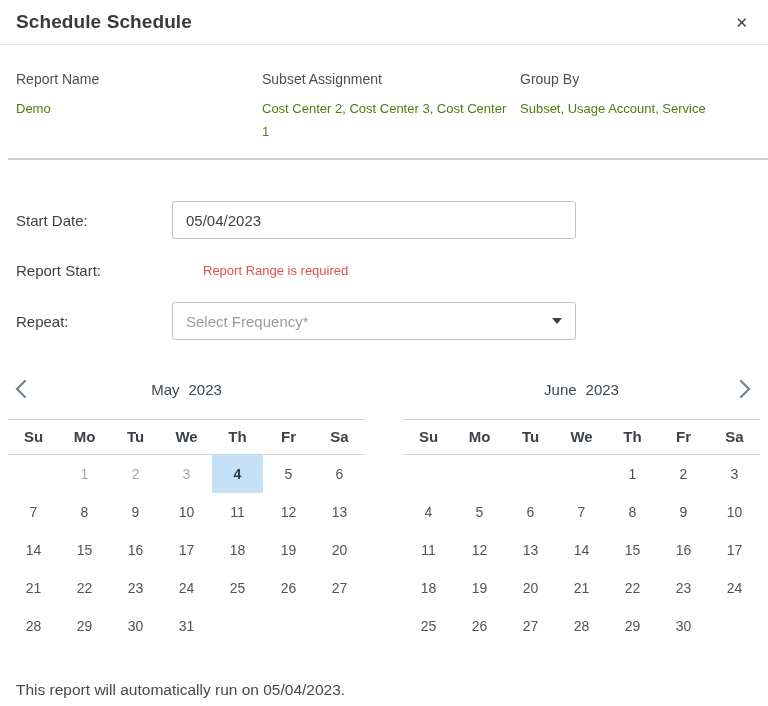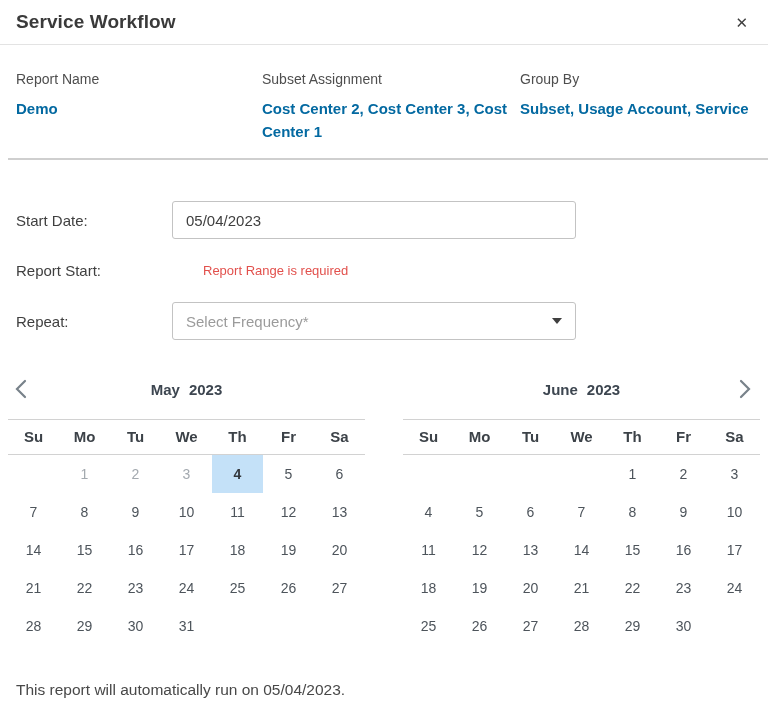--- a/index.html
+++ b/index.html
@@ -22,21 +22,21 @@
   }
   .dlg-title { font-size: 19px; font-weight: bold; color: #3a3a3a; letter-spacing: .1px; }
   .close-btn { font-size: 15px; color: #3f3f3f; cursor: pointer; line-height: 1; }
 
   
   .summary { display: flex; padding: 26px 16px 15px 16px; }
   .sum-col-0 { width: 246px; }
   .sum-col-1 { width: 258px; }
   .sum-col-2 { flex: 1; }
   .sum-label { font-size: 14px; color: #4e4e4e; margin-bottom: 10px; }
-  .sum-value { font-size: 15px; font-weight: bold; color: #0369a1; line-height: 23px; max-width: 250px; }
+  .sum-value { font-size: 13px; font-weight: normal; color: #4d7c0f; line-height: 23px; max-width: 250px; }
 
   .thick-divider { border: none; border-top: 2px solid #cfcfcf; margin: 0 0 0 8px; }
 
   
   .form { padding: 41px 16px 0 16px; }
   .form-row { display: flex; align-items: center; margin-bottom: 23px; }
   .form-label { width: 156px; font-size: 15px; color: #3f3f3f; flex: none; }
   .field {
     width: 404px; height: 38px; flex: none;
     border: 1px solid #c3c3c3; border-radius: 3px;
@@ -54,21 +54,21 @@
   .error-text { color: #e2504c; font-size: 13px; margin-left: 31px; }
 
   
   .cals {
     position: relative;
     margin-top: 38px;
     padding: 0 8px;
     display: flex; justify-content: space-between;
   }
   .cal { width: 357px; }
-  .cal-title { text-align: center; font-size: 15px; font-weight: bold; color: #3d4650; height: 24px; line-height: 24px; }
+  .cal-title { text-align: center; font-size: 15px; font-weight: normal; color: #3d4650; height: 24px; line-height: 24px; }
   .cal-title .yr { margin-left: 9px; }
   .cal-dow {
     display: flex;
     border-top: 1px solid #d2d2d2; border-bottom: 1px solid #d2d2d2;
     margin-top: 17px;
   }
   .cal-dow span {
     flex: 1; text-align: center;
     font-weight: bold; font-size: 15px; color: #3c4248;
     padding: 8px 0 9px 0;
@@ -87,21 +87,21 @@
   .nav-prev { left: 10px; }
   .nav-next { right: 12px; }
 
   
   .footer-note { padding: 36px 16px 0 16px; font-size: 15.5px; color: #484848; }
 </style>
 </head>
 <body>
 
 <div class="dlg-header">
-  <div class="dlg-title">Service Workflow</div>
+  <div class="dlg-title">Schedule Schedule</div>
   <div class="close-btn">✕</div>
 </div>
 
 <div class="summary">
   <div class="sum-col-0">
     <div class="sum-label">Report Name</div>
     <div class="sum-value">Demo</div>
   </div>
   <div class="sum-col-1">
     <div class="sum-label">Subset Assignment</div>

